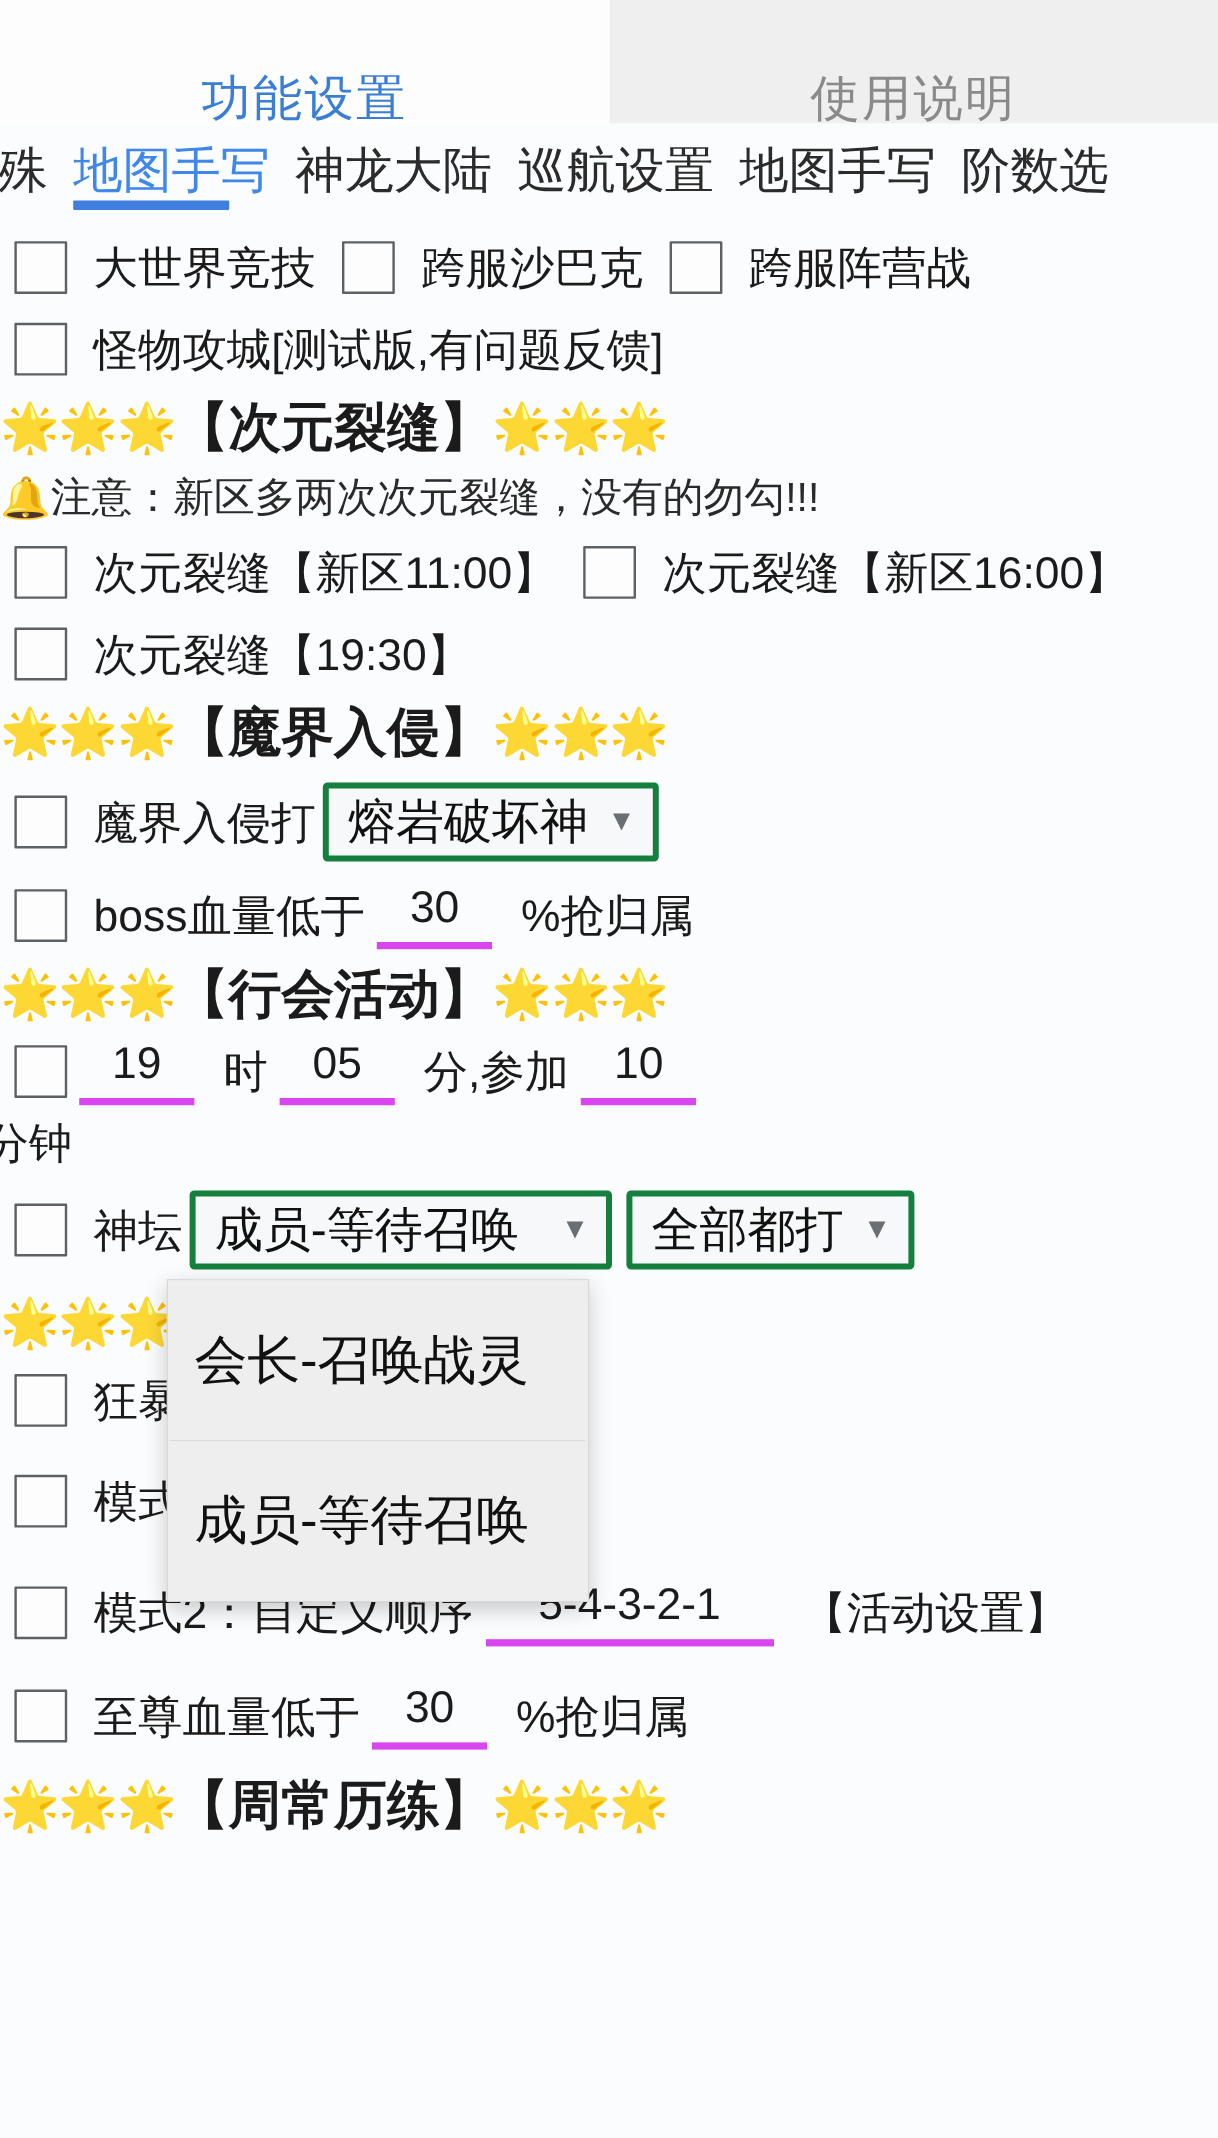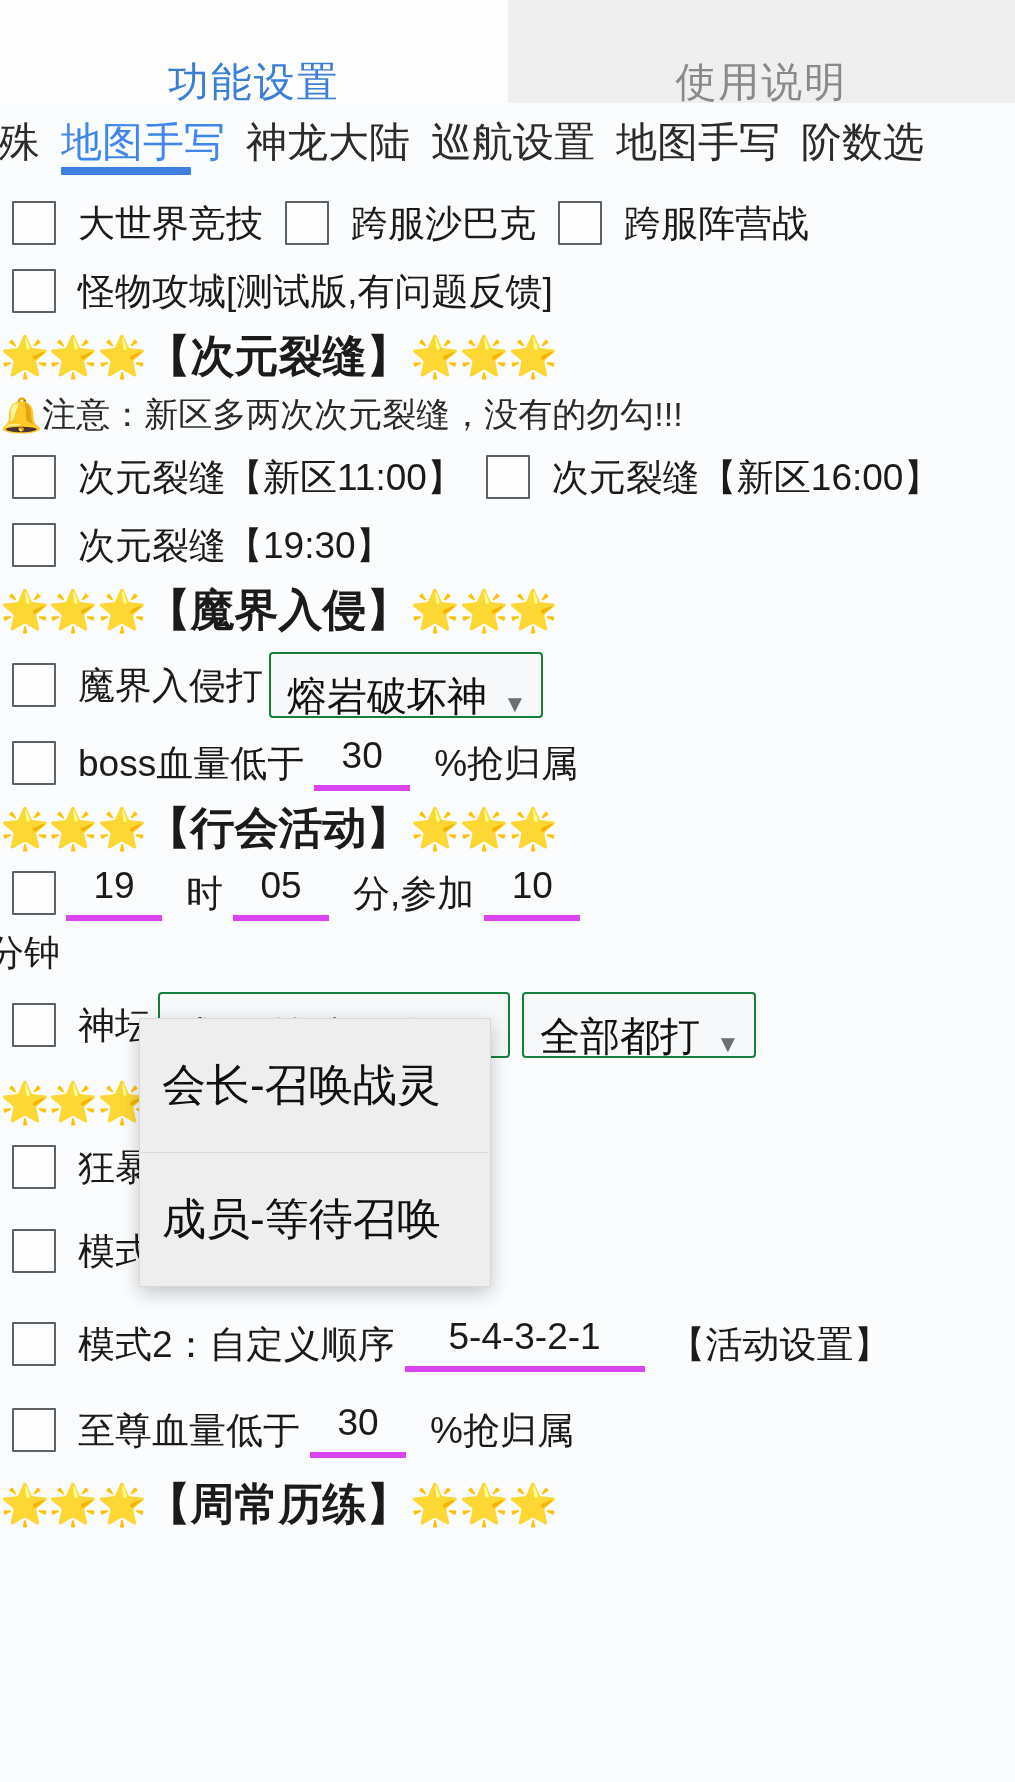--- a/index.html
+++ b/index.html
@@ -141,23 +141,23 @@
     padding: 0 6px 8px 6px;
     margin: 0 10px;
     outline: none;
   }
   .uinput.w-num { width: 96px; }
   .uinput.w-seq { width: 240px; }
 
   
   .sel {
     display: inline-flex;
-    align-items: flex-end;
+    align-items: center;
     justify-content: space-between;
-    border: 2px solid #15803d;
+    border: 5px solid #15803d;
     background: #f7f8f9;
     border-radius: 4px;
     height: 66px;
     padding: 0 14px 0 16px;
     font-size: 40px;
     color: #111;
     margin: 0 6px;
     line-height: 1;
   }
   .sel .caret {
@@ -172,21 +172,21 @@
     padding-left: 0px;
     height: 52px;
     display: flex;
     align-items: center;
   }
 
   
   .dropdown {
     position: absolute;
     left: 139px;
-    top: 1018px;
+    top: 1066px;
     width: 352px;
     background: #eeeeee;
     border: 1px solid #d8d8d8;
     box-shadow: 0 6px 18px rgba(0,0,0,0.22);
     z-index: 50;
   }
   .dd-item {
     height: 133px;
     display: flex;
     align-items: center;

